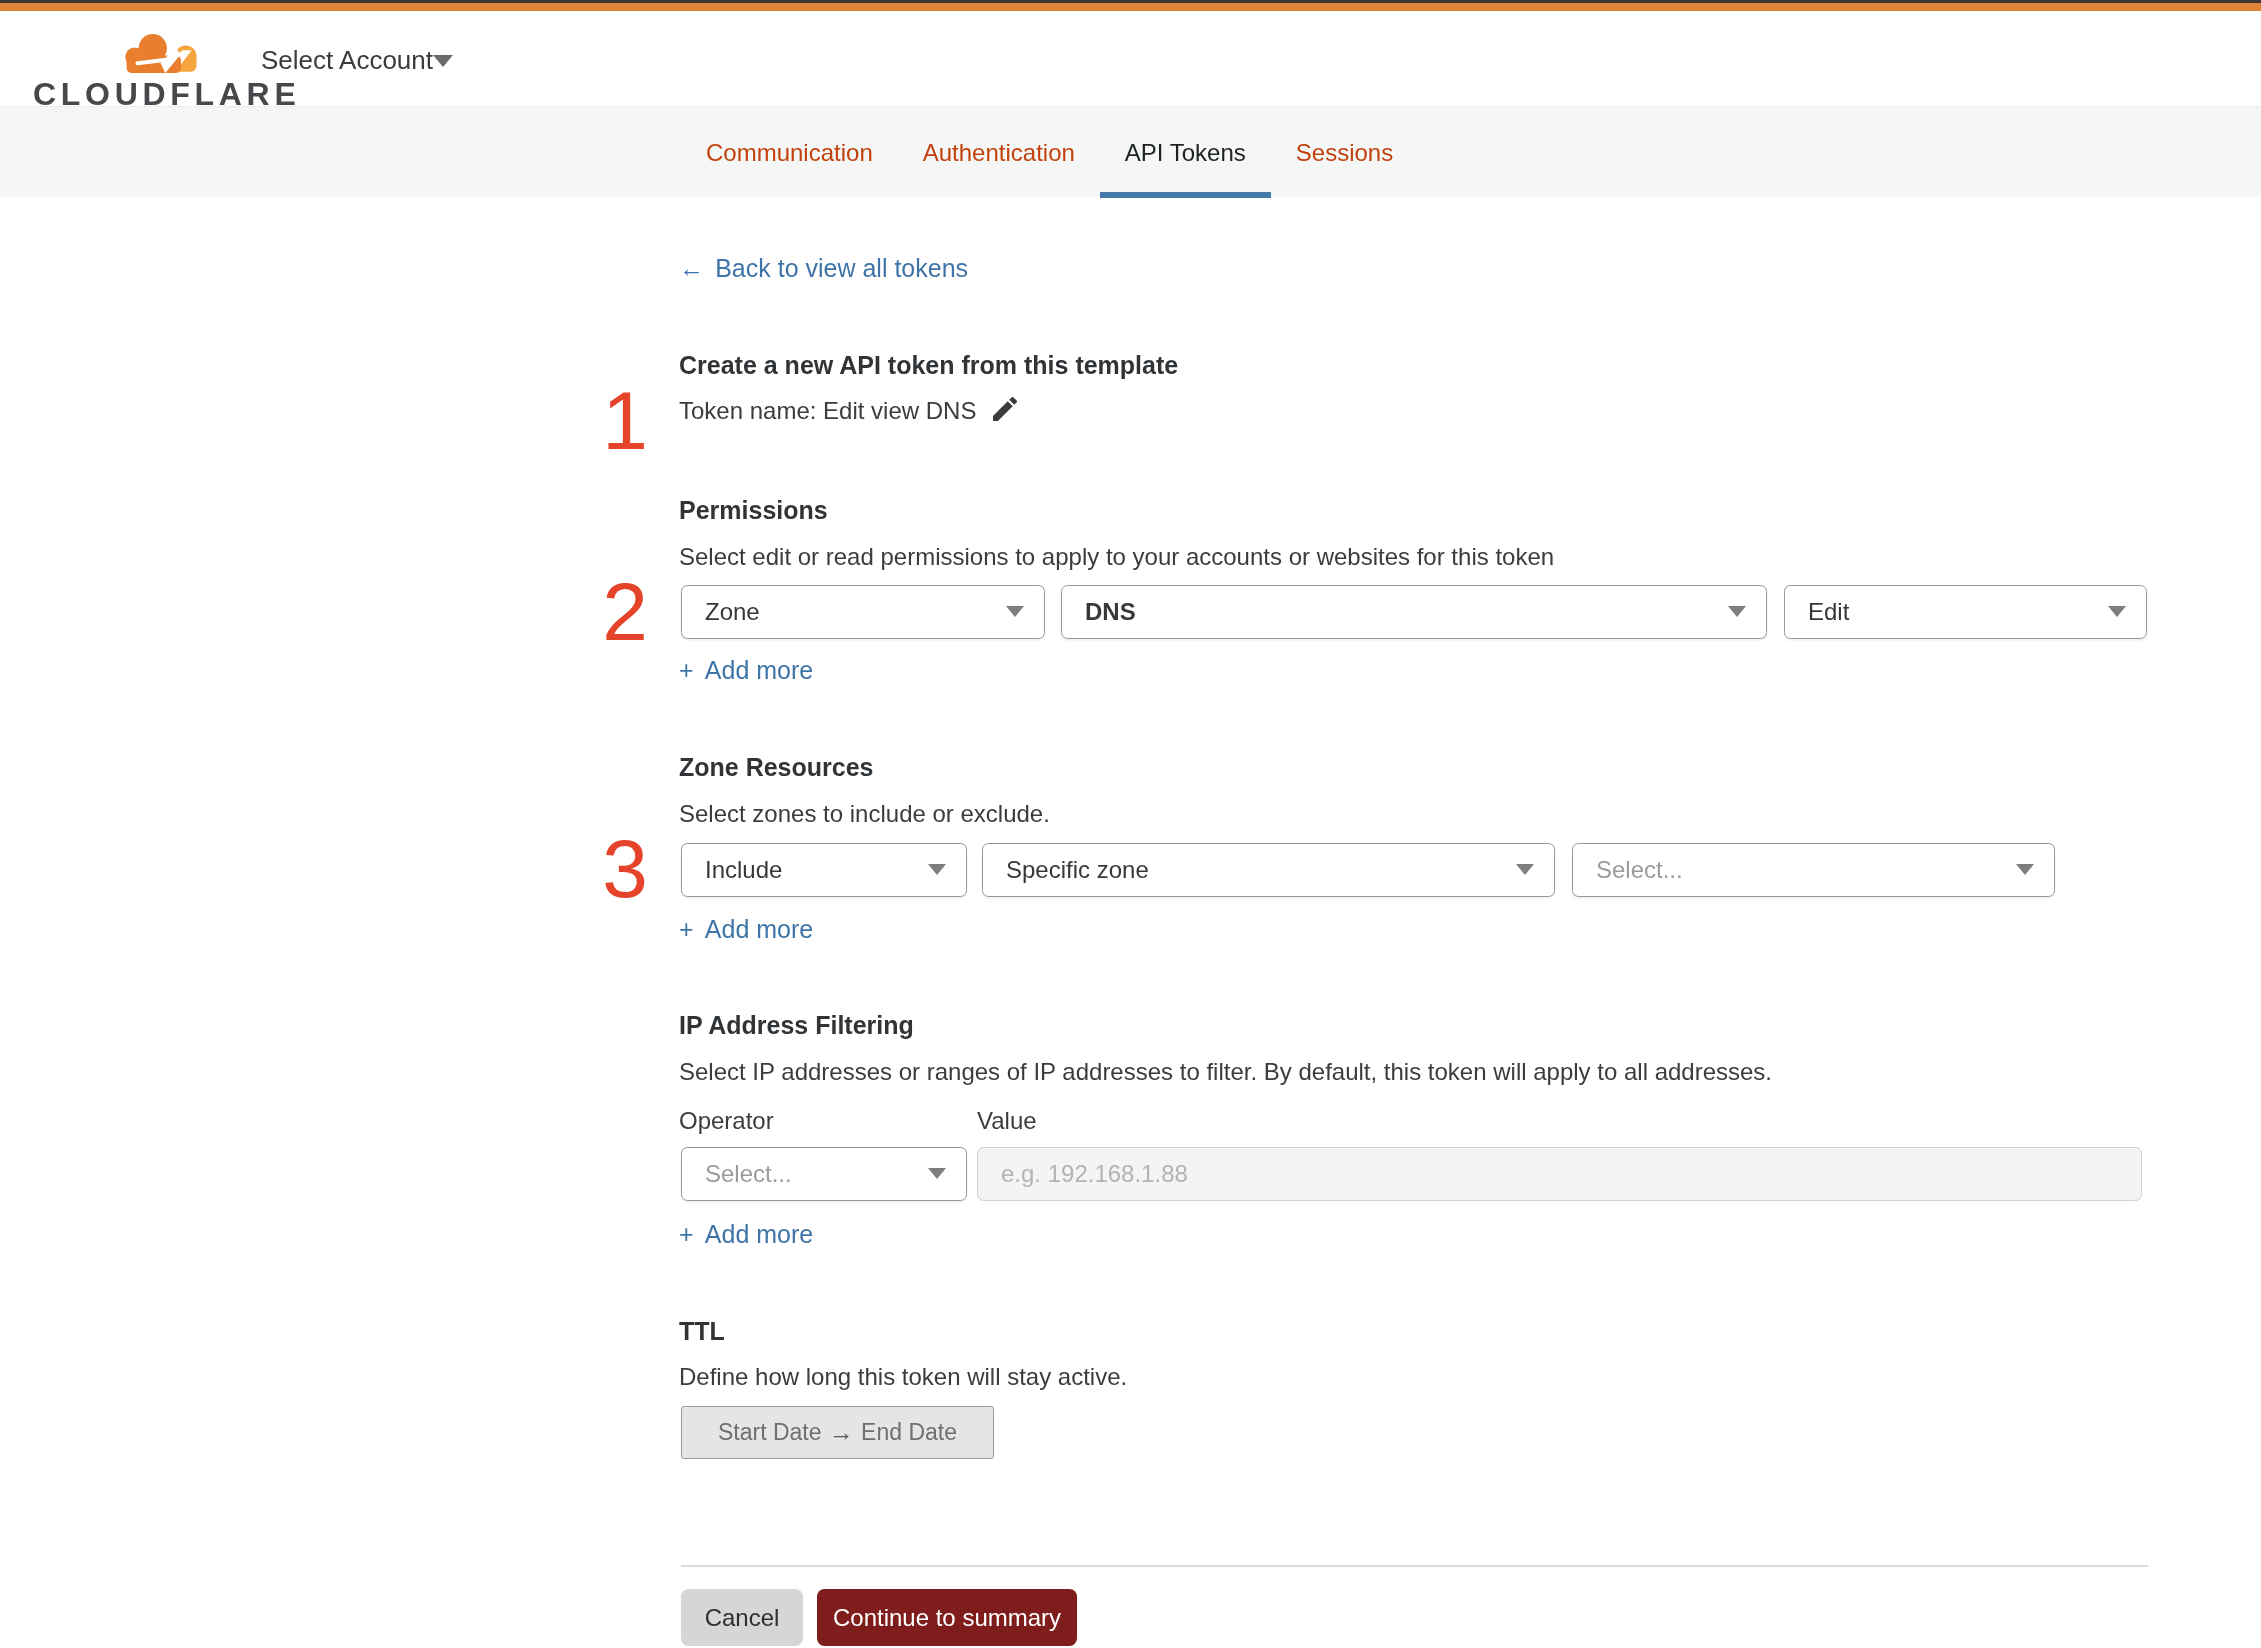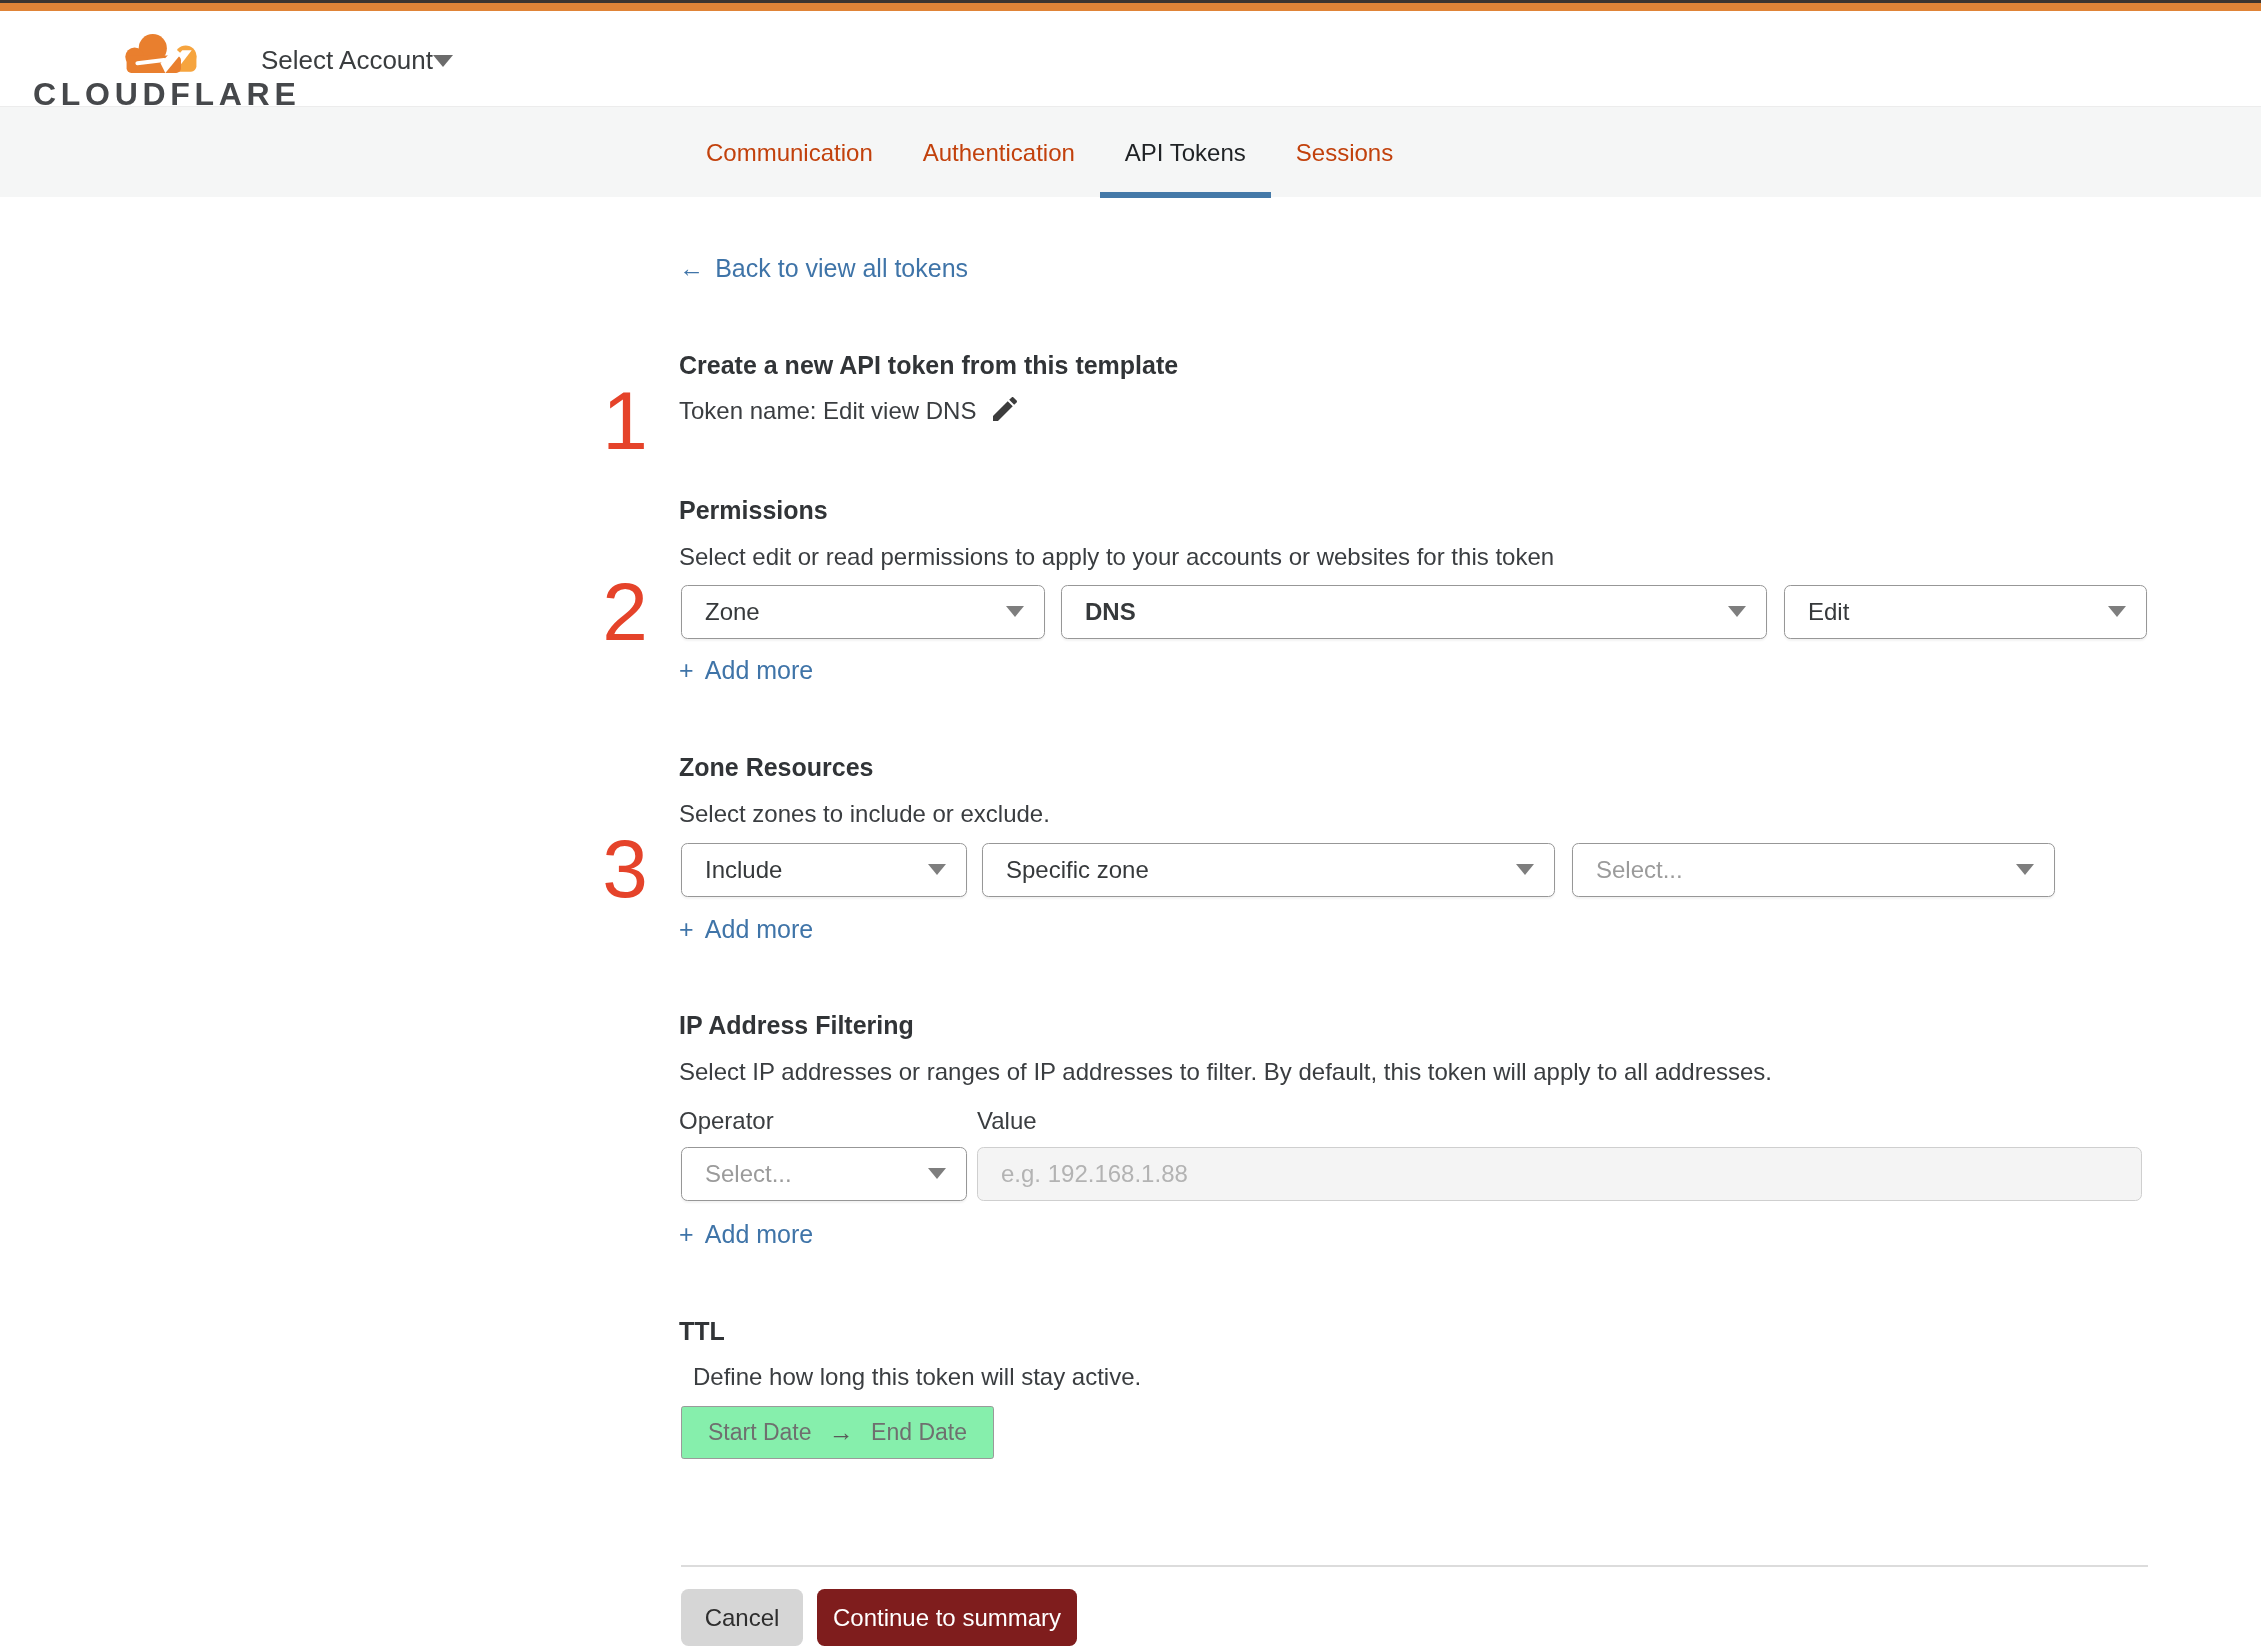--- a/index.html
+++ b/index.html
@@ -55,23 +55,23 @@
             width:0; height:0; border-left:9.3px solid transparent;
             border-right:9.3px solid transparent; border-top:11.2px solid #7e7e7e; }
   .placeholder-text { color:#9b9b9b; }
 
   .text-input { position:absolute; height:54px; background:#f4f4f4;
             border:1.9px solid #cfcfcf; border-radius:6.5px; padding:0 23px;
             font-size:24px; color:#3a3d40; font-family:"Liberation Sans", sans-serif; }
   .text-input::placeholder { color:#b3b3b3; opacity:1; }
 
   #date-box { position:absolute; left:681px; top:1406px; width:313px; height:53px;
-            border:1.9px solid #9a9a9a; border-radius:2.8px; background:#86efac;
+            border:1.9px solid #9a9a9a; border-radius:2.8px; background:#e5e5e5;
             display:flex; align-items:center; justify-content:space-between;
-            padding:0 26px; font-size:23px; color:#6f6f6f; cursor:pointer; }
+            padding:0 36px; font-size:23px; color:#6f6f6f; cursor:pointer; }
   #date-box .arrow { color:#595959; font-size:25px; }
 
   
   #footer-divider { position:absolute; left:681px; top:1565px; width:1467px; height:1.9px; background:#dcdcdc; }
   .btn { position:absolute; top:1589px; height:57px; border:none; border-radius:7.5px;
          font-size:24px; font-family:"Liberation Sans", sans-serif; cursor:pointer;
          display:flex; align-items:center; justify-content:center; }
   #cancel-btn   { left:681px; width:122px; background:#d6d6d6; color:#2e2e2e; }
   #continue-btn { left:817px; width:260px; background:#7f1d1d; color:#ffffff; }
 
@@ -196,21 +196,21 @@
     <span class="sel-caret"></span>
   </div>
   <input class="text-input" style="left: 977px; top: 1147px; width: 1165px;" type="text" disabled="" placeholder="e.g. 192.168.1.88">
 
   <a class="abs link-blue" style="left:679px; top:1220px;">
     <span>+</span>
     <span>Add more</span>
   </a>
 
   <div class="abs h-section" style="left:679px; top:1317px;">TTL</div>
-  <div class="abs t-body" style="left:679px; top:1363px;margin-left:14px;">Define how long this token will stay active.</div>
+  <div class="abs t-body" style="left:679px; top:1363px;">Define how long this token will stay active.</div>
 
   <div id="date-box">
     <span>Start Date</span>
     <span class="arrow">→</span>
     <span>End Date</span>
   </div>
 
   <div id="footer-divider"></div>
   <button class="btn" id="cancel-btn">Cancel</button>
   <button class="btn" id="continue-btn">Continue to summary</button>

